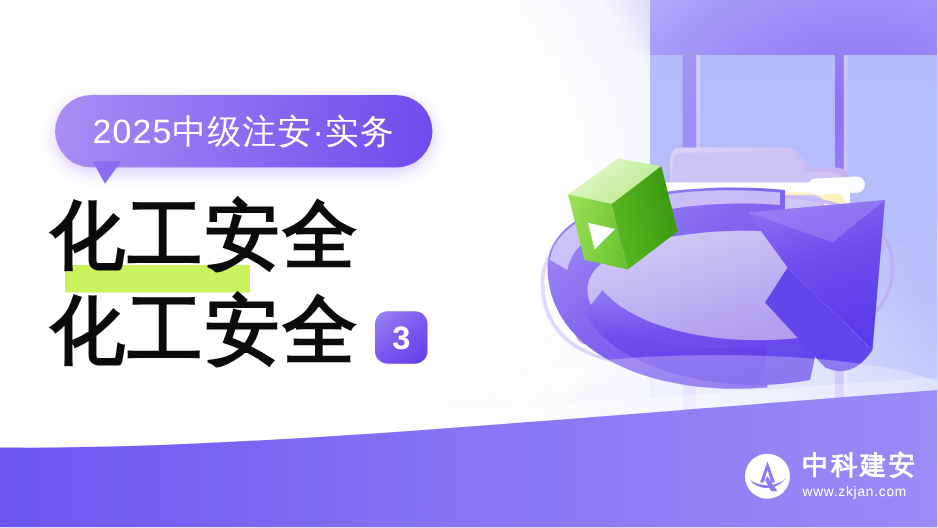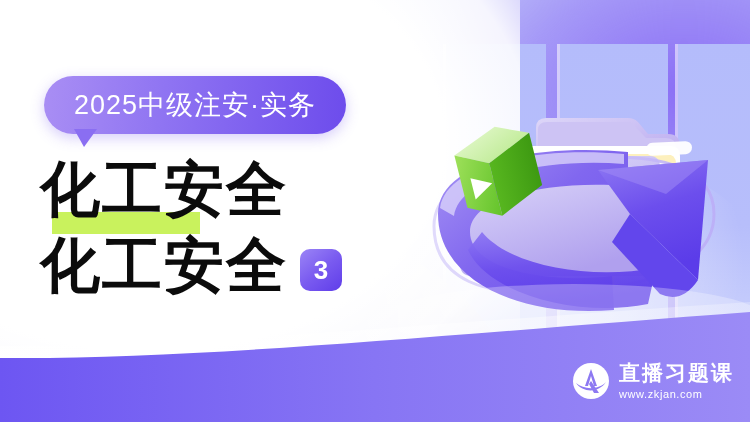--- a/index.html
+++ b/index.html
@@ -253,18 +253,18 @@
   <div class="logo">
     <div class="logo-mark">
       <svg width="38" height="38" viewBox="0 0 38 38" xmlns="http://www.w3.org/2000/svg">
         <circle cx="19" cy="19" r="18" fill="#ffffff"></circle>
         <path d="M19 7 L13 24 L16 24 L19 14 L22 24 L25 24 Z" fill="#8d79f2"></path>
         <path d="M4 21 C12 28 27 28 34 20 C27 31 11 31 4 21 Z" fill="#8d79f2"></path>
         <path d="M19 19 L27 31 L22 31 L17 22 Z" fill="#8d79f2"></path>
       </svg>
     </div>
     <div class="logo-txt">
-      <span class="logo-name">直播习题课</span>
+      <span class="logo-name">中科建安</span>
       <span class="logo-url">www.zkjan.com</span>
     </div>
   </div>
 
 </div>
 
 </body></html>

